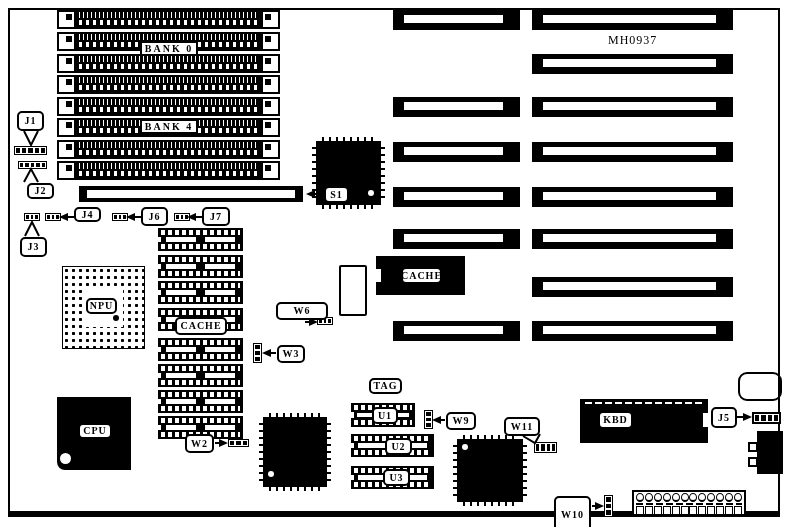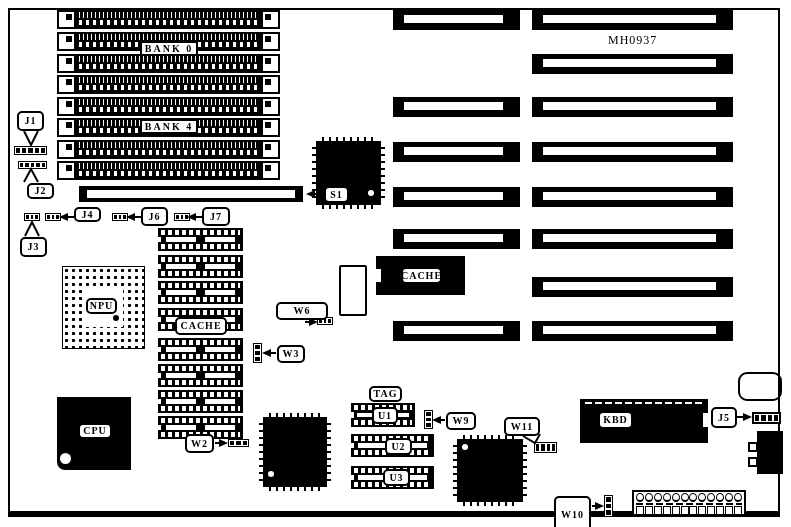--- a/index.html
+++ b/index.html
@@ -337,21 +337,21 @@
     <div class="dot" style="left:5px;bottom:10px;width:6px;height:6px"></div>
   </div>
   <div class="qfp" style="left:457px;top:439px;width:66px;height:63px">
     <div class="pt"></div>
       <div class="pb"></div>
       <div class="pl"></div>
       <div class="pr"></div>
     <div class="dot" style="left:5px;top:5px;width:6px;height:6px"></div>
   </div>
 
-  <div class="lbl" style="left:369px;top:386px;width:33px;height:16px">TAG</div>
+  <div class="lbl" style="left:369px;top:378px;width:33px;height:16px">TAG</div>
   <div class="dip" style="left:351px;top:403px;width:64px;height:24px">
       <div class="rt"></div>
       <div class="rb"></div>
       <div class="bl"></div>
       <div class="br"></div>
       <div class="nt"></div>
     </div>
   <div class="lbl" style="left:372px;top:407px;width:26px;height:17px">U1</div>
   <div class="dip" style="left:351px;top:434px;width:83px;height:23px">
       <div class="rt"></div>

